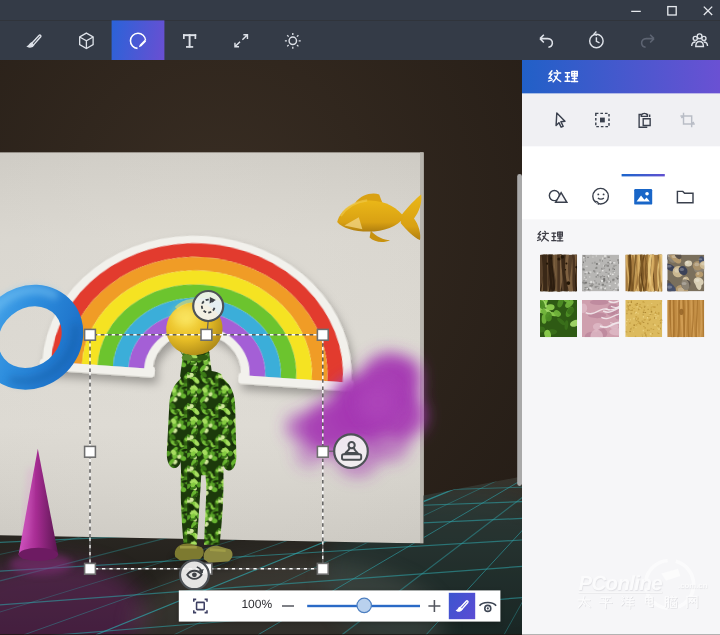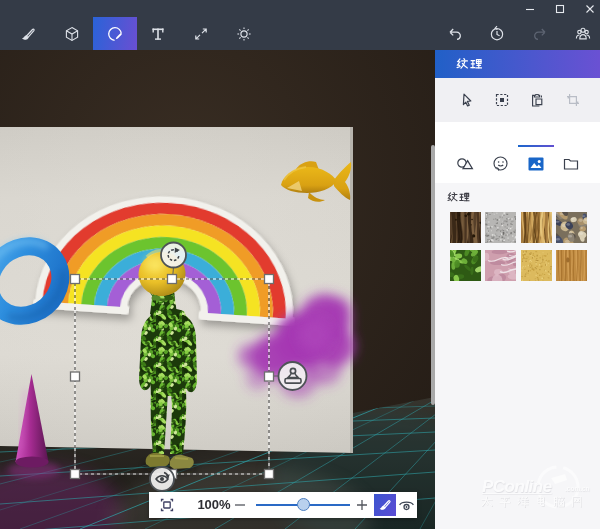--- a/index.html
+++ b/index.html
@@ -15,21 +15,21 @@
   .ttool.sel{background:linear-gradient(100deg,#2a63d8 0%,#6a4fd2 100%);}
   
   #canvasarea{position:absolute;left:0;top:50px;width:435px;height:479px;}
   #scene{position:absolute;left:0;top:0;}
   #scrollbar{position:absolute;left:431px;top:95px;width:3.5px;height:260px;background:#a9a9a9;border-radius:2px;}
   
   #zoombar{position:absolute;left:149px;top:442px;width:268px;height:26px;background:#ffffff;
            box-shadow:0 1px 4px rgba(0,0,0,.35);}
   .zitem{position:absolute;top:0;height:26px;display:flex;align-items:center;justify-content:center;}
   #zoomlabel{position:absolute;left:40px;top:0;width:50px;height:16px;line-height:26px;text-align:center;
-             font-size:13px;color:#2e2e33;font-weight:bold;}
+             font-size:10px;color:#2e2e33;}
   #sliderwrap{position:absolute;left:103px;top:0;width:102px;height:26px;}
   #slidertrack{position:absolute;left:4px;right:4px;top:12px;height:2px;background:#2a6ac6;}
   #sliderthumb{position:absolute;left:45px;top:6px;width:13px;height:13px;border-radius:50%;
                background:#b9d1ee;border:1.6px solid #4d7fc0;}
   #brushbtn{position:absolute;left:225px;top:2px;width:22px;height:22px;
             background:linear-gradient(120deg,#3c55cf,#5b4cd4);display:flex;align-items:center;justify-content:center;}
   
   #panel{position:absolute;left:435px;top:50px;width:165px;height:479px;background:#f6f6f8;}
   #panelheader{position:absolute;left:0;top:0;width:165px;height:28px;
                background:linear-gradient(90deg,#2160c7,#6a51d3);display:flex;align-items:center;padding-left:21px;}

